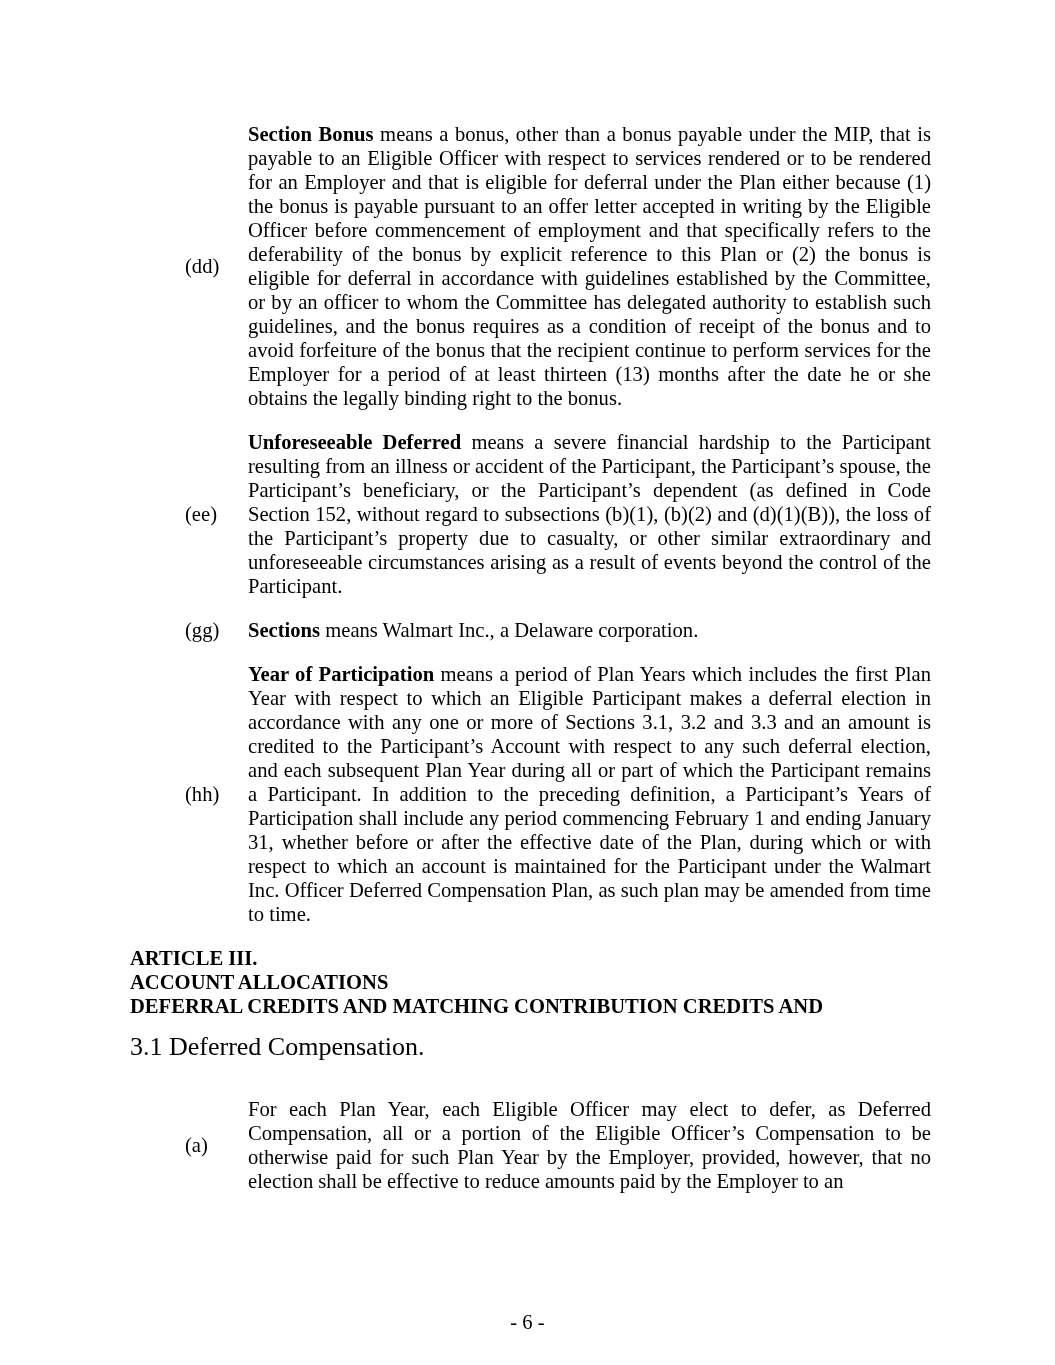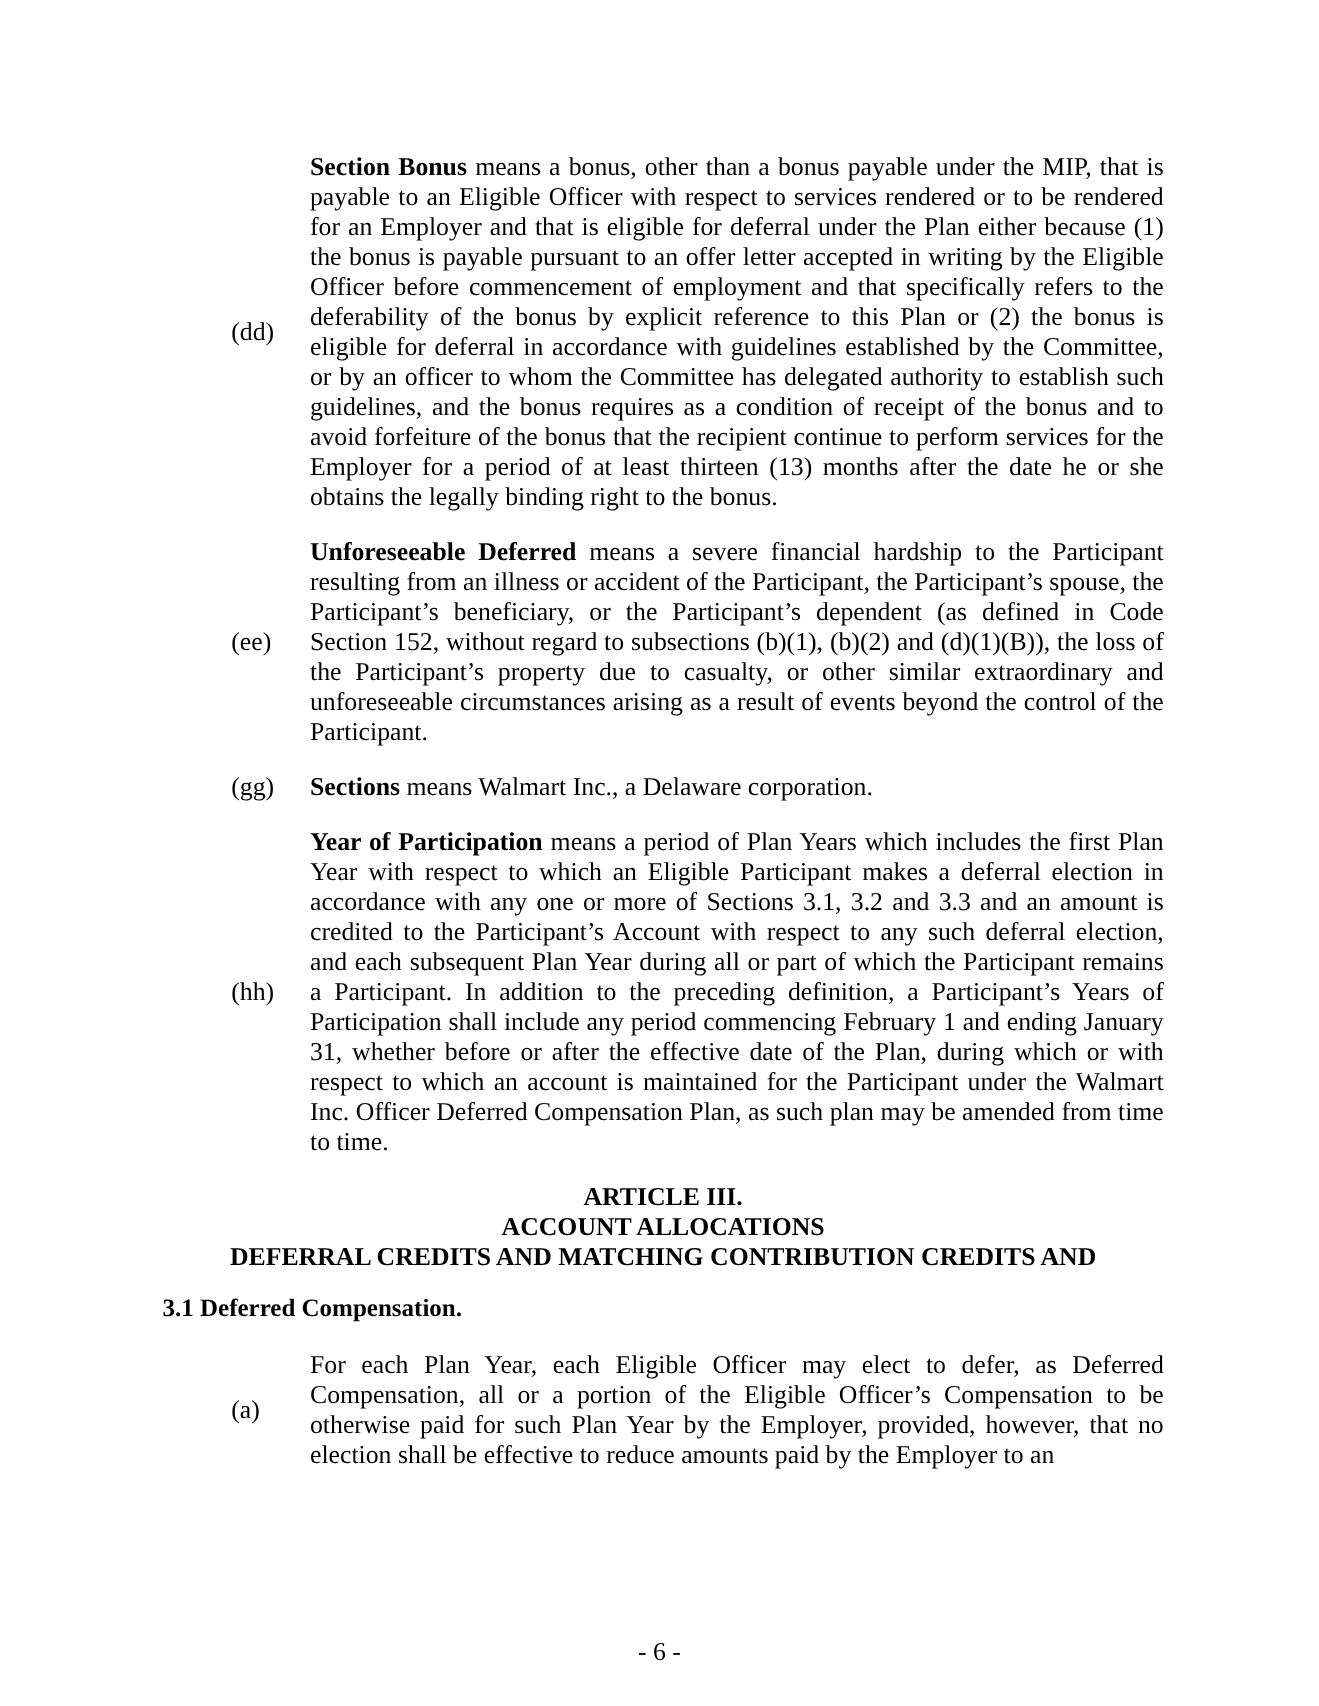--- a/index.html
+++ b/index.html
@@ -32,29 +32,29 @@
     padding-left: 55px;
   }
   .def-text {
     flex: none;
     width: 683px;
     margin: 0;
     text-align: justify;
   }
   .def-text .term { font-weight: bold; }
   .article-heading {
-    text-align: center;
+    text-align: left;
     font-weight: bold;
     margin: 0 0 17px 0;
   }
   .section-heading {
-    font-weight: bold;
-    font-size: 20px;
+    font-weight: normal;
+    font-size: 26px;
     line-height: 24px;
-    margin: 0 0 21px 0;
+    margin: 0 0 38px 0;
   }
   .page-number {
     position: absolute;
     left: 0;
     top: 1310px;
     width: 1055px;
     text-align: center;
     font-size: 20.6px;
     line-height: 24px;
   }

